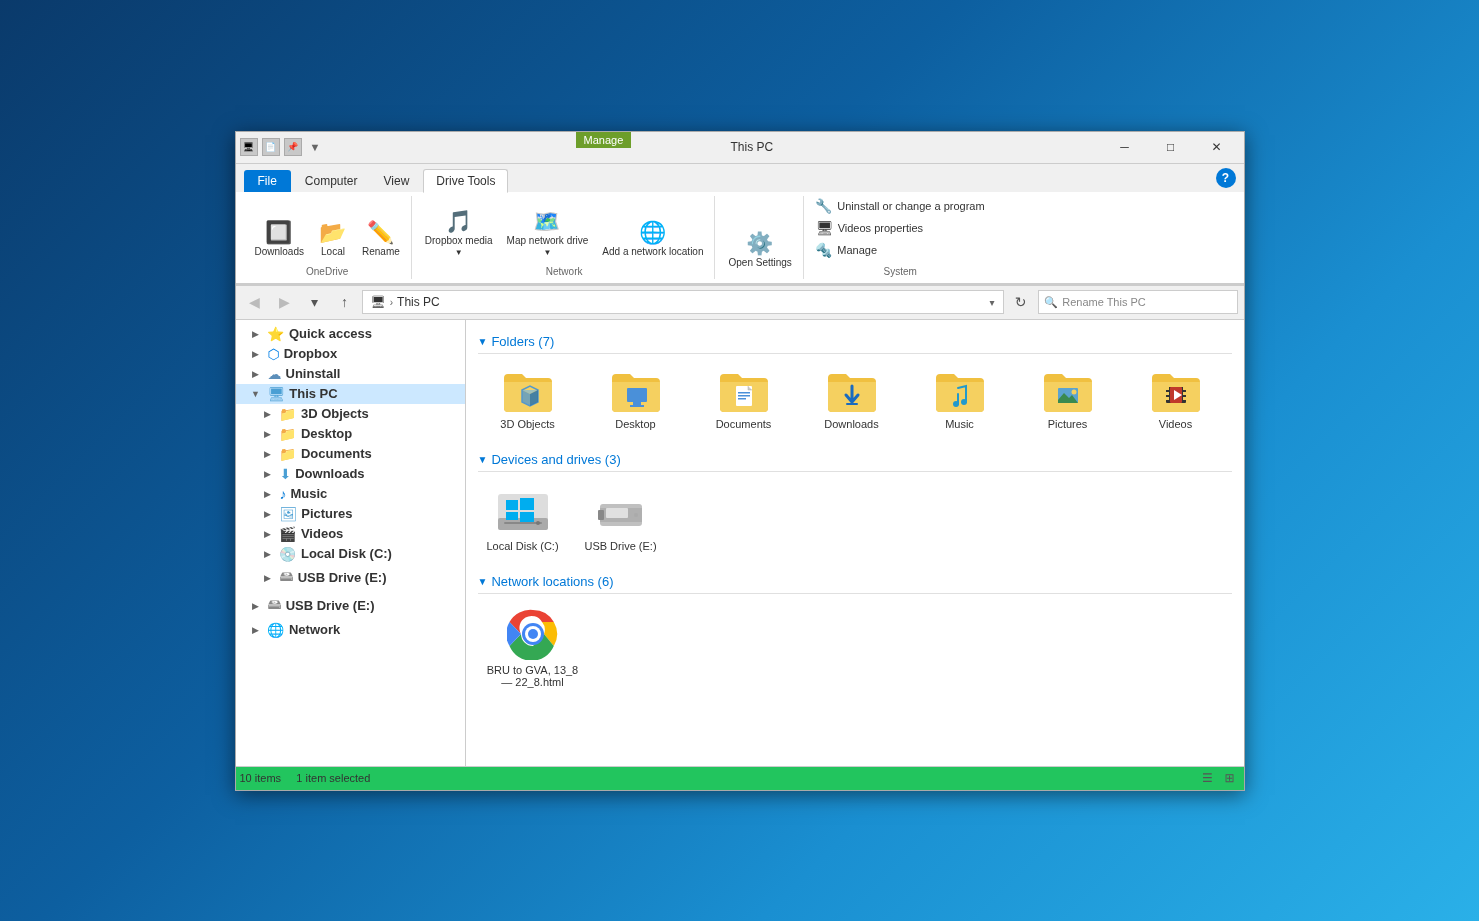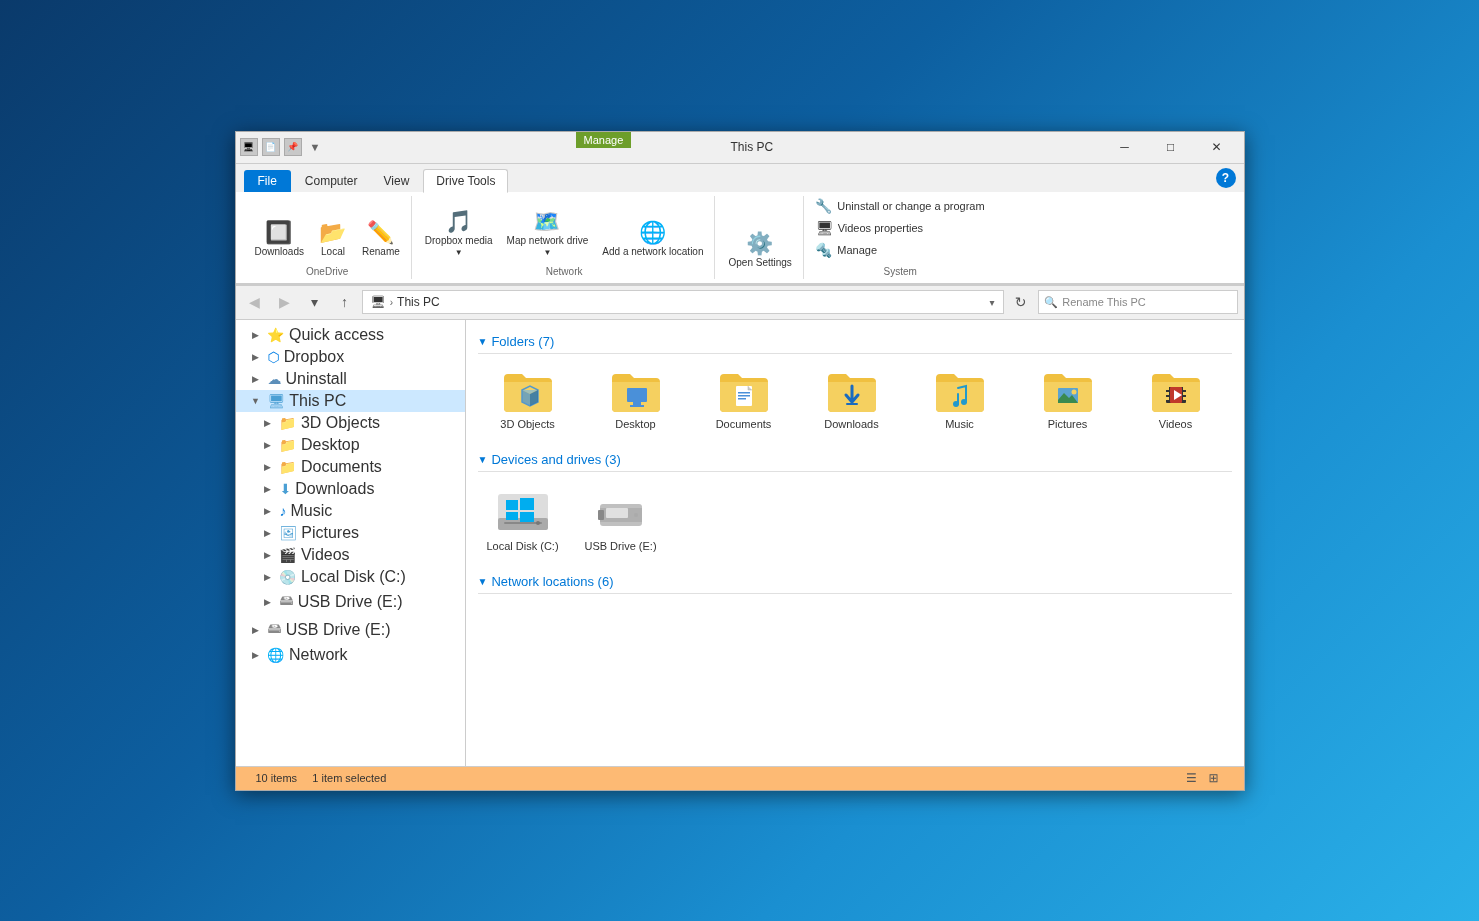--- a/index.html
+++ b/index.html
@@ -90,42 +90,42 @@
     .sidebar-item {
       display: flex; align-items: center; gap: 4px;
       padding: 2px 4px 2px 0; cursor: pointer; font-size: 12px; color: #333;
       user-select: none;
     }
     .sidebar-item.selected { background: #cce8ff; }
     .sidebar-item.indent1 { padding-left: 12px; }
     .sidebar-item.indent2 { padding-left: 24px; }
     .expand-arrow { width: 16px; font-size: 9px; color: #666; text-align: center; flex-shrink: 0; }
     .sidebar-icon { font-size: 14px; flex-shrink: 0; }
-    .sidebar-label { font-size: 16px; }
+    .sidebar-label { font-size: 13px; font-weight: bold; }
 
     
     .content { flex: 1; background: white; overflow-y: auto; padding: 8px 12px; }
     .section-header {
       display: flex; align-items: center; gap: 4px;
       font-size: 13px; color: #0078d7; font-weight: 400;
       margin: 6px 0 8px 0; padding-bottom: 4px;
       border-bottom: 1px solid #e0e0e0;
     }
     .section-chevron { font-size: 10px; }
     .items-grid { display: flex; flex-wrap: wrap; gap: 8px; margin-bottom: 16px; }
     .item-cell {
       width: 100px; display: flex; flex-direction: column; align-items: center;
       gap: 4px; cursor: pointer; padding: 6px; border-radius: 3px;
     }
     .item-label { font-size: 11px; color: #333; text-align: center; word-break: break-word; }
 
     
     .status-bar {
-      height: 24px; background: #fdba74; border-top: 1px solid #ccc;
-      display: flex; align-items: center; padding: 0 20px;
+      height: 24px; background: #22c55e; border-top: 1px solid #ccc;
+      display: flex; align-items: center; padding: 0 4px;
       font-size: 11px; color: #333; justify-content: space-between;
     }
     .status-right { display: flex; gap: 2px; }
     .view-btn { width: 20px; height: 20px; border: none; background: transparent; cursor: pointer; display: flex; align-items: center; justify-content: center; font-size: 12px; color: #555; }
     .disk-item { width: 90px; }
     .network-icon-small { color: #5c8fba; font-size: 14px; }
     .folder-small { color: #4a9fd4; font-size: 14px; }
     .drive-small { color: #888; font-size: 14px; }
     .usb-small { color: #888; font-size: 14px; }
     .thispc-small { color: #4a9fd4; font-size: 14px; }
@@ -490,20 +490,40 @@
           </svg>
           <span class="item-label">USB Drive (E:)</span>
         </div>
 
       </div>
 
       <div class="section-header">
         <span class="section-chevron">▼</span>
         <span>Network locations (6)</span>
       </div>
+      <div class="items-grid">
+
+        <div class="item-cell" style="width:110px">
+
+          <svg width="52" height="52" viewBox="0 0 52 52">
+            <circle cx="26" cy="26" r="24" fill="white"></circle>
+
+            <path d="M26,2 A24,24 0 0,1 46.8,14 L35,14 A12,12 0 0,0 14,26 L2.5,14 A24,24 0 0,1 26,2 Z" fill="#ea4335"></path>
+            <path d="M46.8,14 A24,24 0 0,1 46.8,38 L37,26 A12,12 0 0,0 35,14 Z" fill="#fbbc05"></path>
+            <path d="M46.8,38 A24,24 0 0,1 2.5,38 L14,26 A12,12 0 0,0 26,38 L37,26 Z" fill="#34a853"></path>
+            <path d="M2.5,38 A24,24 0 0,1 2.5,14 L14,26 A12,12 0 0,0 14,26 Z" fill="#4285f4"></path>
+
+            <circle cx="26" cy="26" r="11" fill="#4285f4"></circle>
+            <circle cx="26" cy="26" r="8" fill="white"></circle>
+            <circle cx="26" cy="26" r="5" fill="#4285f4"></circle>
+          </svg>
+          <span class="item-label">BRU to GVA, 13_8<br>— 22_8.html</span>
+        </div>
+
+      </div>
 
     </div>
   </div>
 
   <div class="status-bar">
     <div>
       <span>10 items</span>
       &nbsp;&nbsp;&nbsp;
       <span>1 item selected</span>
     </div>

